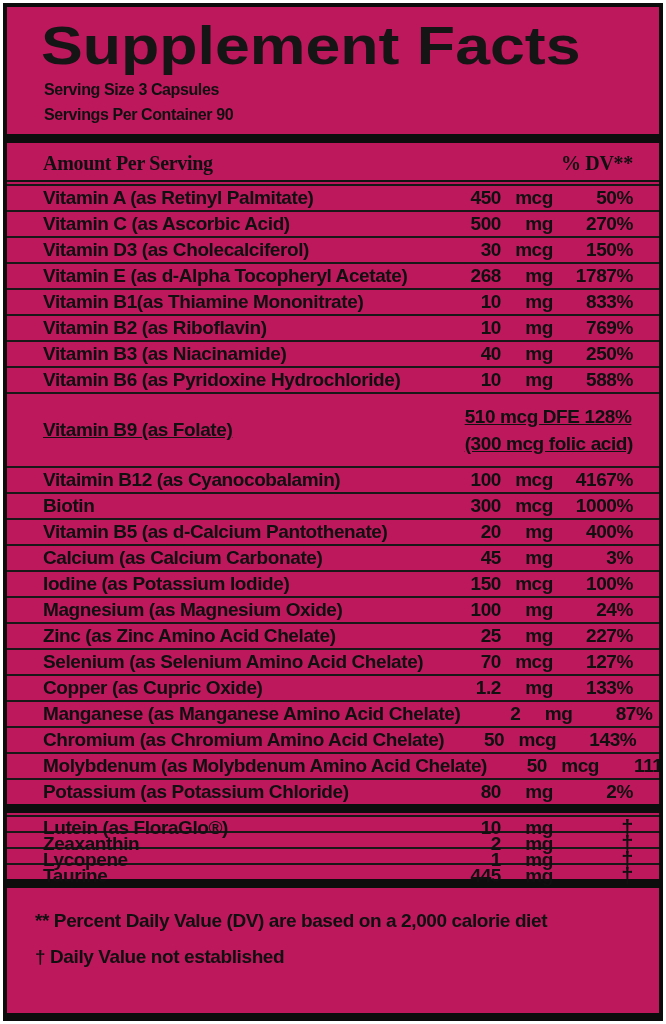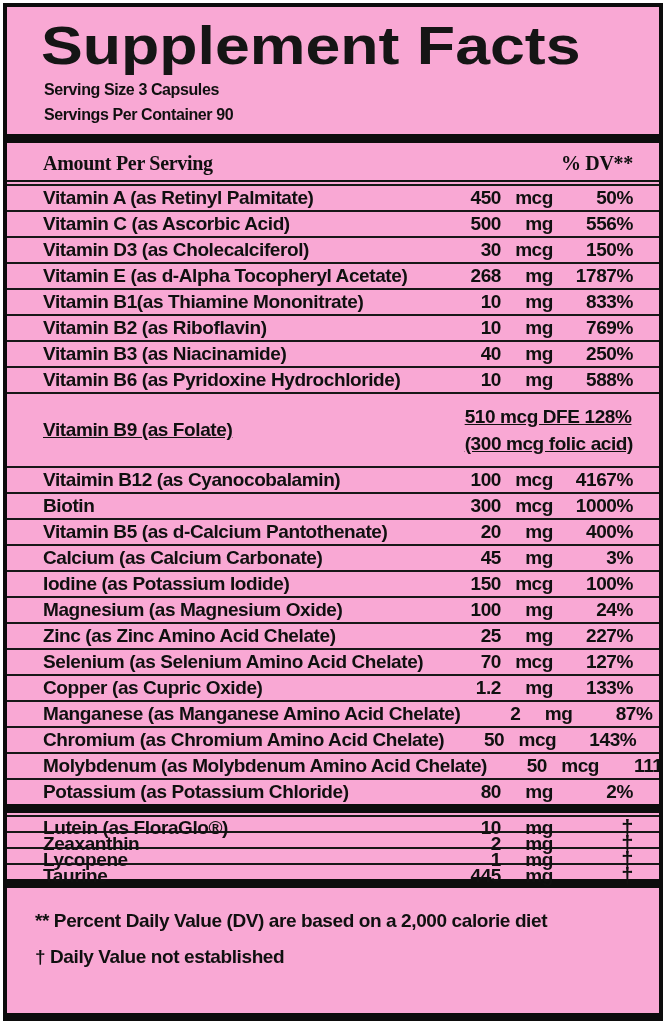--- a/index.html
+++ b/index.html
@@ -3,21 +3,21 @@
 <meta charset="utf-8">
 <style>
   html,body{margin:0;padding:0;}
   body{
     width:666px;height:1024px;background:#ffffff;
     font-family:"Liberation Sans",sans-serif;color:#101010;
     -webkit-font-smoothing:antialiased;
   }
   .frame{
     box-sizing:border-box;width:660px;height:1018px;margin:3px;
-    border:4px solid #0c0c0c;border-bottom-width:8px;background:#f9a8d4;overflow:hidden;
+    border:4px solid #0c0c0c;border-bottom-width:8px;background:#be185d;overflow:hidden;
   }
   .title{
     font-weight:bold;font-size:54px;line-height:56px;margin:10px 0 4px 34px;
     white-space:nowrap;transform:scaleX(1.16);transform-origin:left center;color:#151515;
   }
   .serving{
     font-weight:bold;font-size:16px;line-height:25px;margin-left:37px;letter-spacing:-0.4px;
   }
   .bar{height:9px;background:#0d0d0d;}
   .bar.top{margin-top:7px;}
@@ -61,21 +61,21 @@
       <div class="row">
         <span class="cell-name">Vitamin A (as Retinyl Palmitate)</span>
         <span class="cell-amount">450</span>
         <span class="cell-unit">mcg</span>
         <span class="cell-dv">50%</span>
       </div>
       <div class="row">
         <span class="cell-name">Vitamin C (as Ascorbic Acid)</span>
         <span class="cell-amount">500</span>
         <span class="cell-unit">mg</span>
-        <span class="cell-dv">556%</span>
+        <span class="cell-dv">270%</span>
       </div>
       <div class="row">
         <span class="cell-name">Vitamin D3 (as Cholecalciferol)</span>
         <span class="cell-amount">30</span>
         <span class="cell-unit">mcg</span>
         <span class="cell-dv">150%</span>
       </div>
       <div class="row">
         <span class="cell-name">Vitamin E (as d-Alpha Tocopheryl Acetate)</span>
         <span class="cell-amount">268</span>

